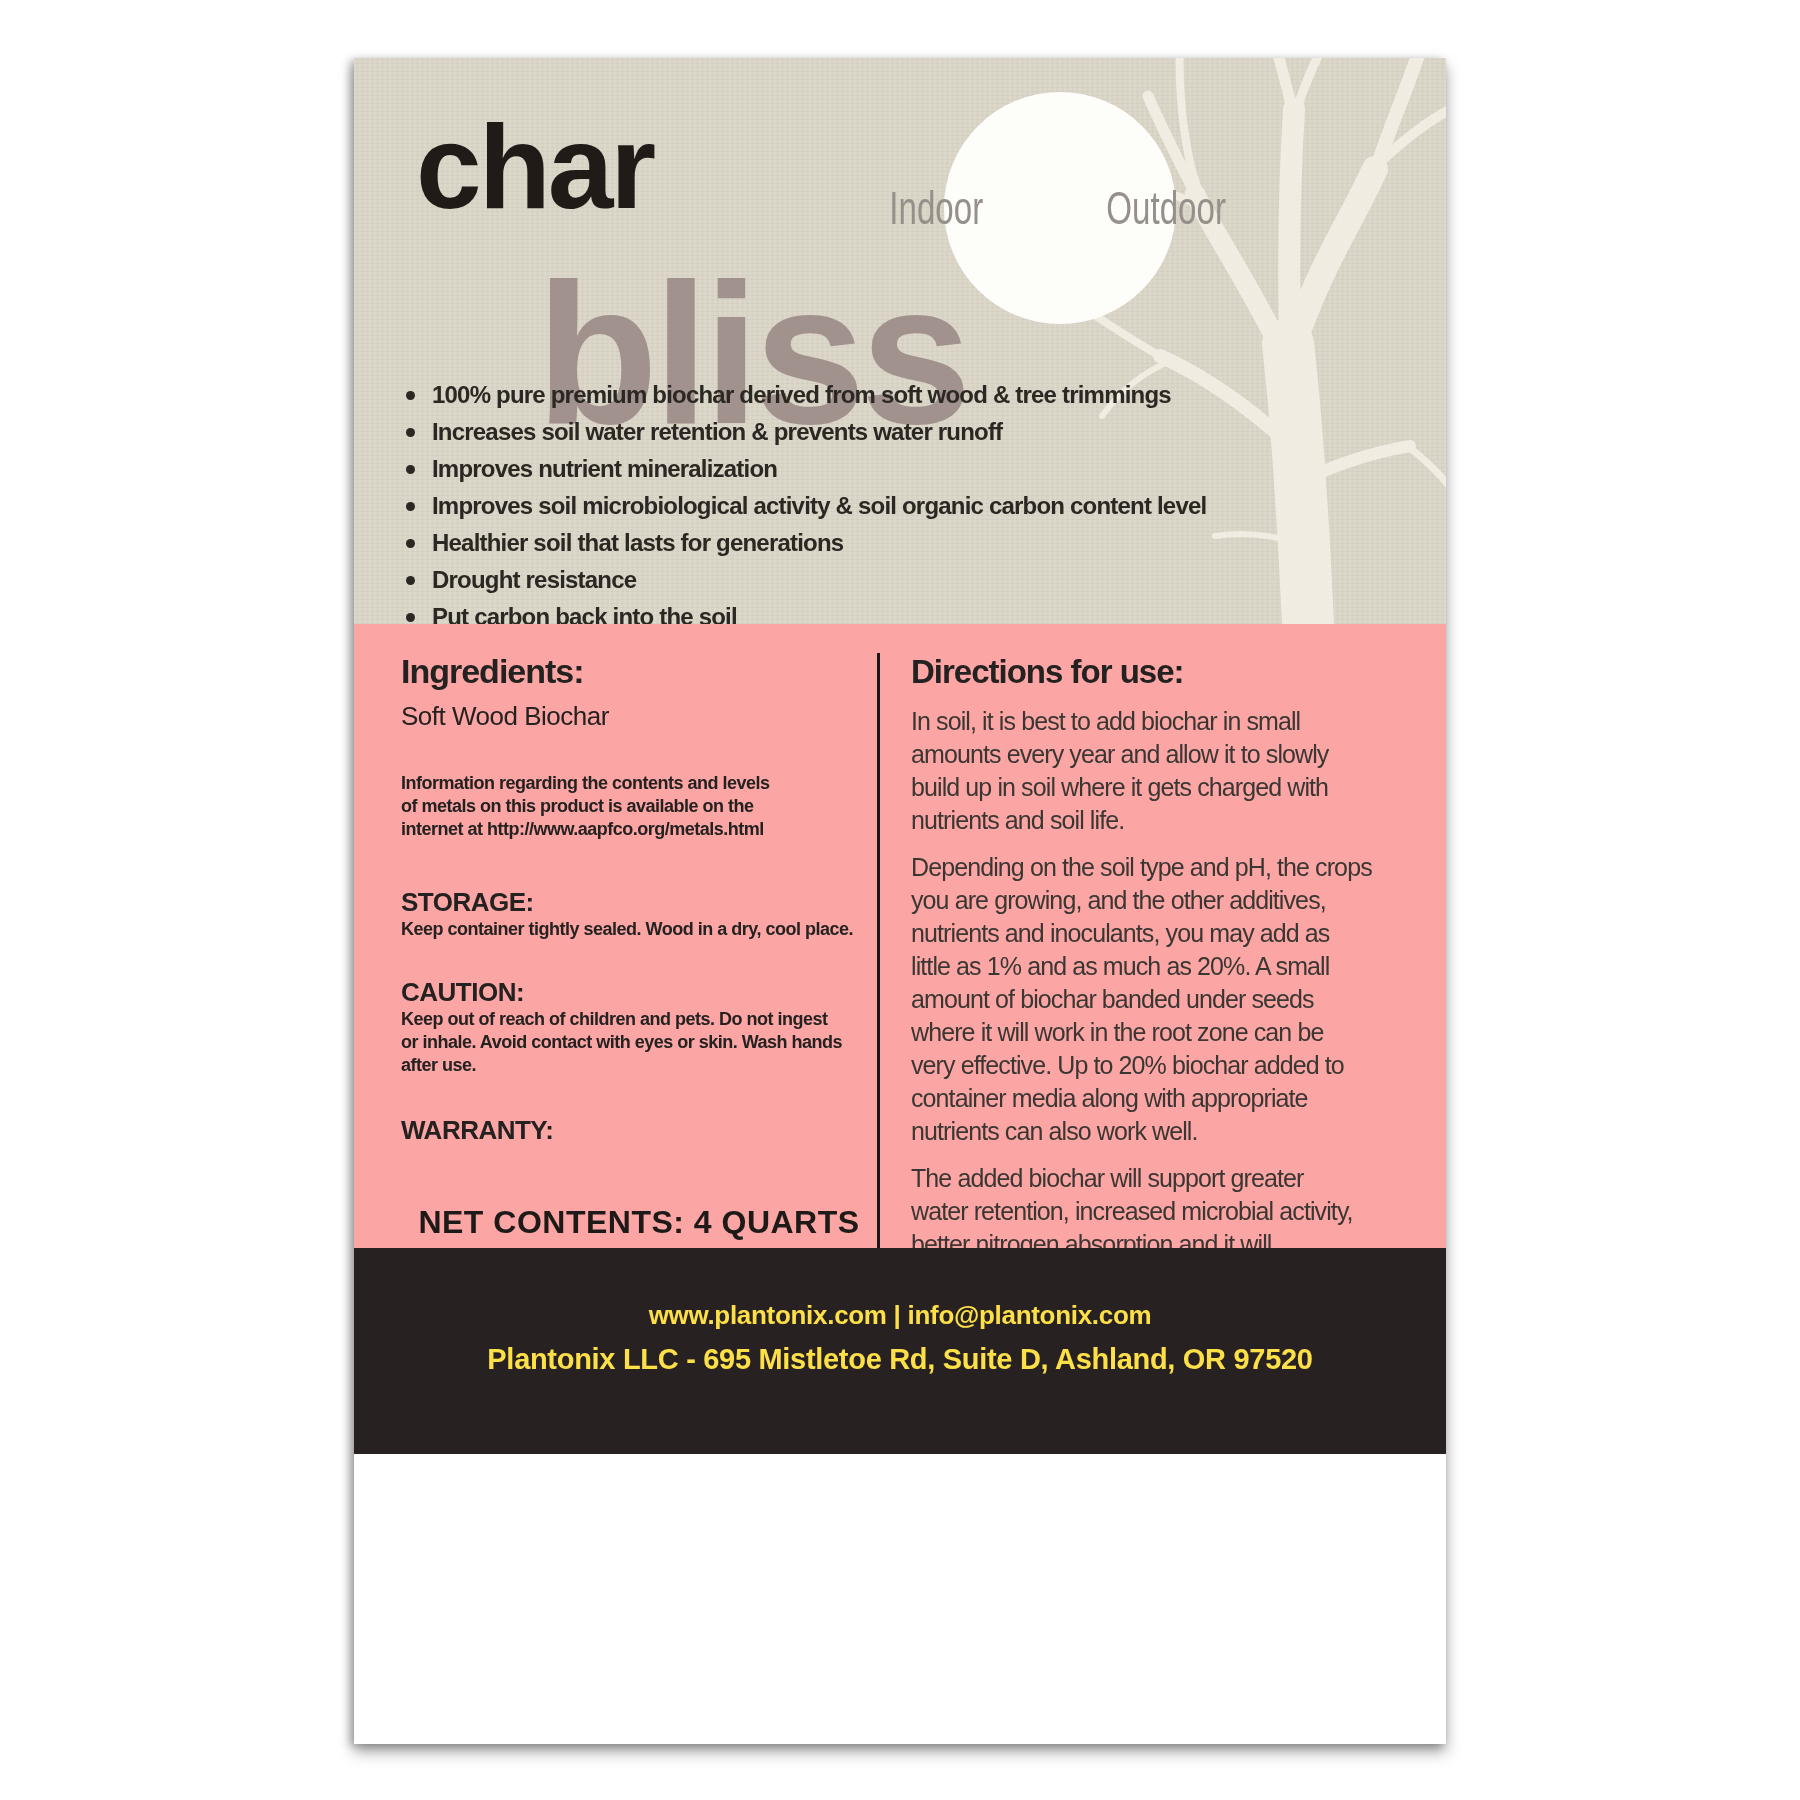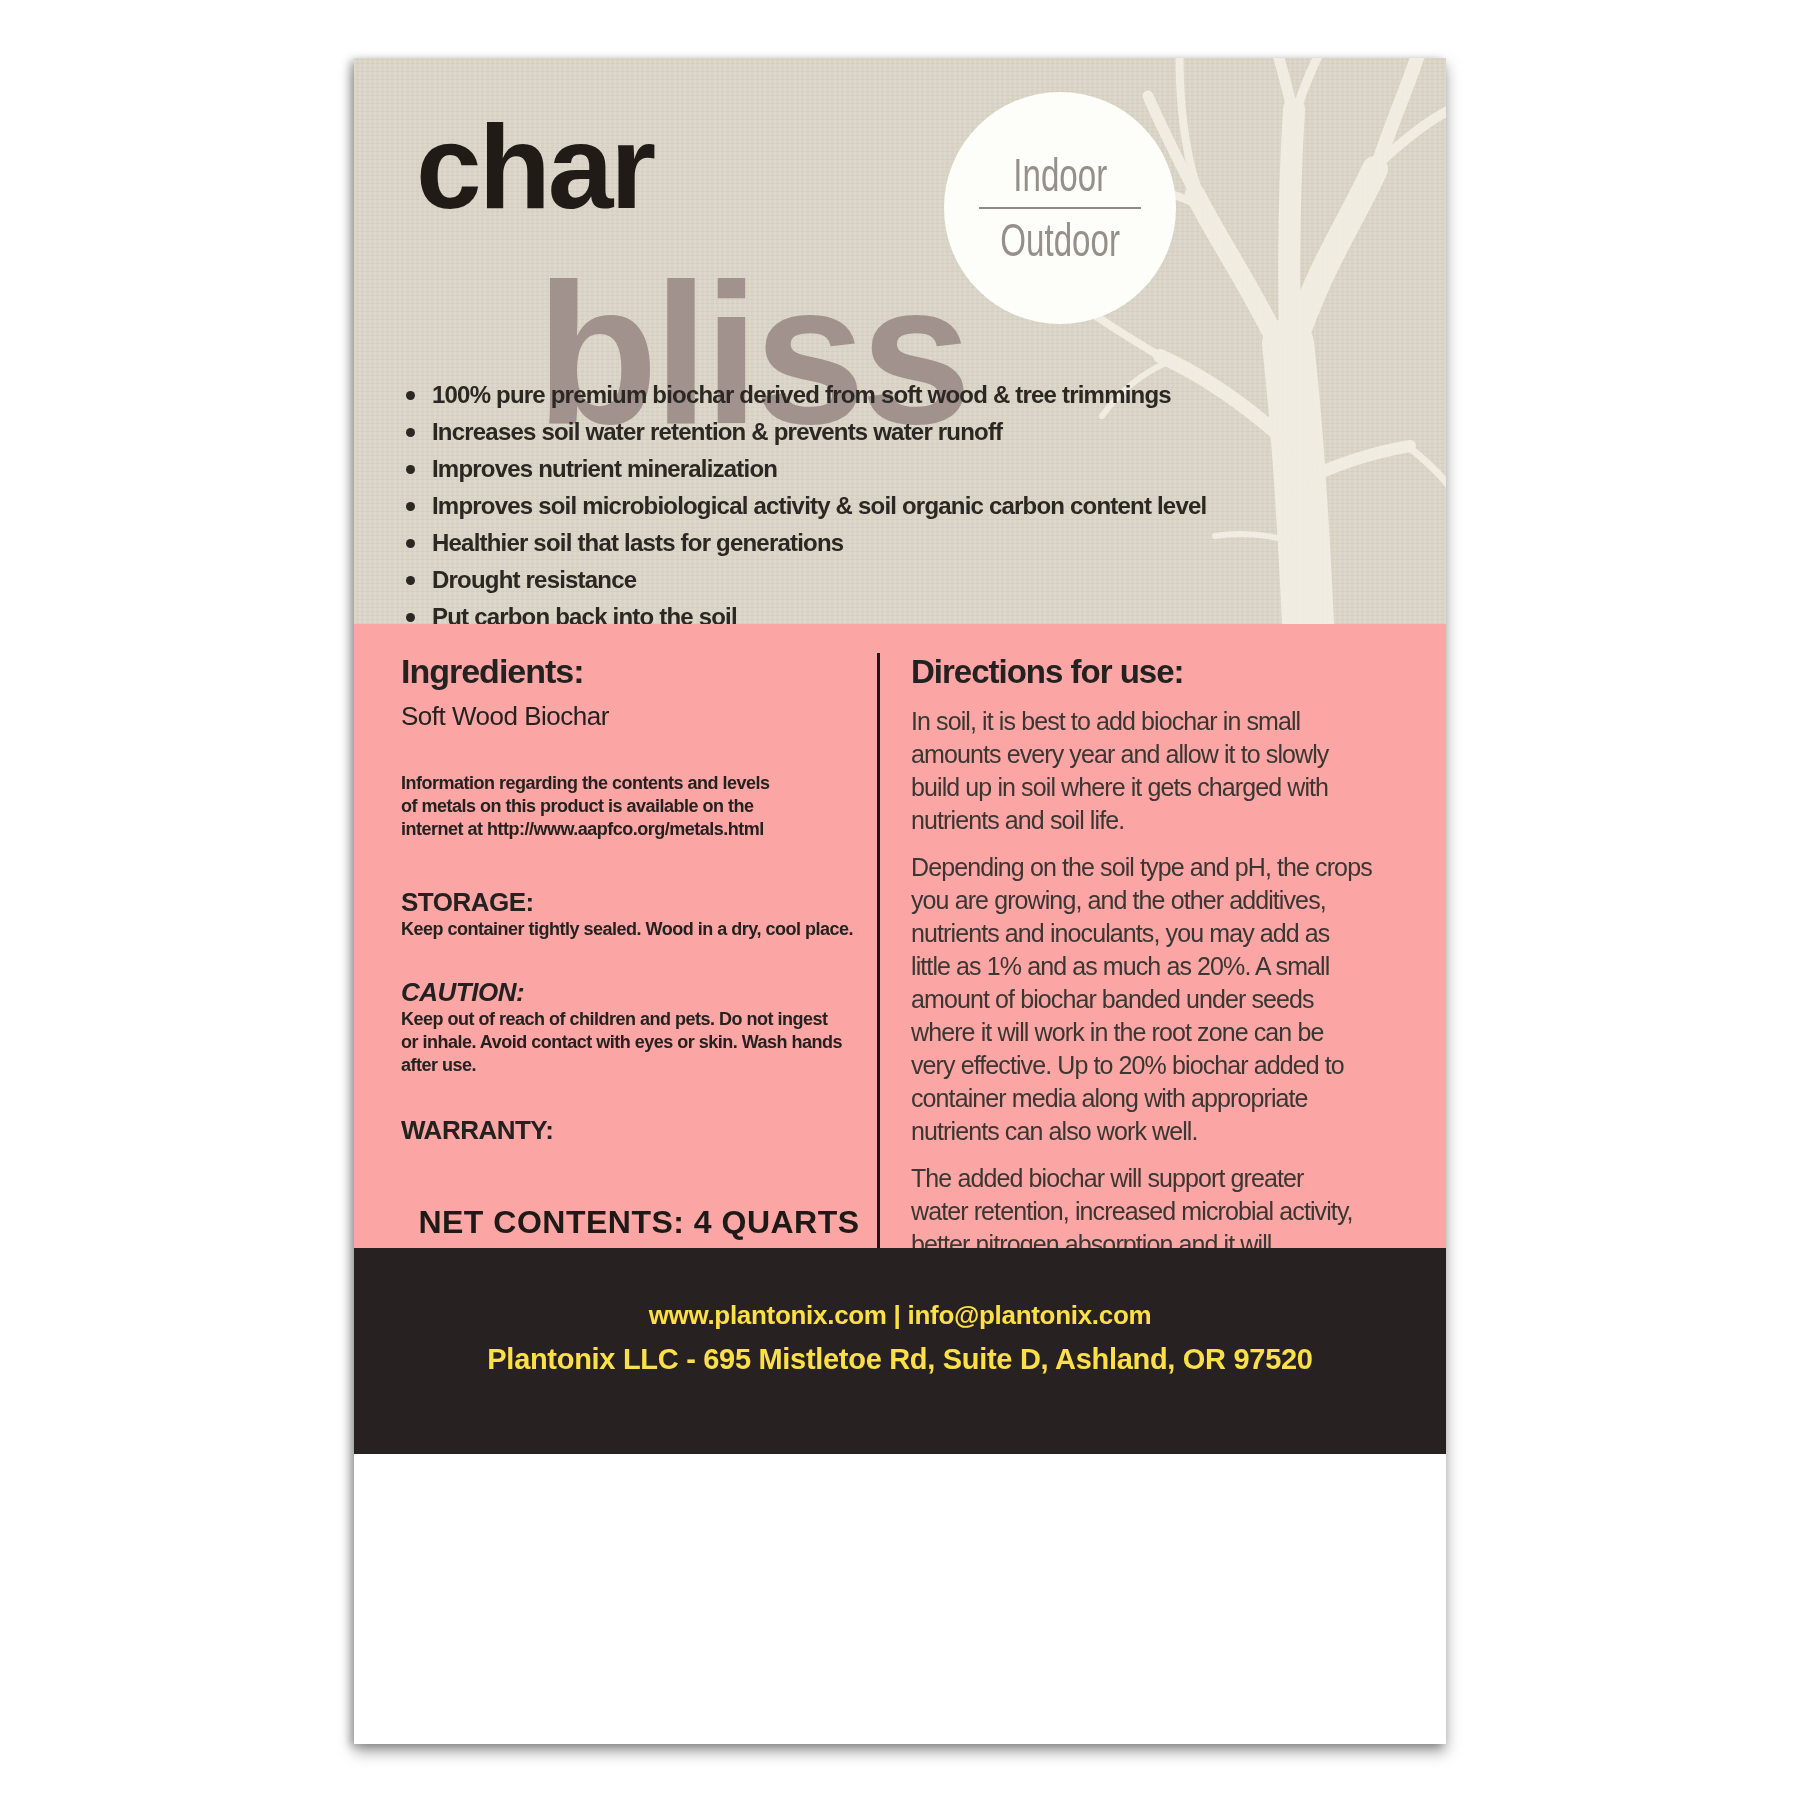--- a/index.html
+++ b/index.html
@@ -39,22 +39,22 @@
   .brand-bliss{
     position:absolute; left:182px; top:196px;
     font-size:200px; line-height:1; font-weight:700;
     letter-spacing:-5px; color:#a2928e;
   }
   .badge{
     position:absolute; left:590px; top:34px;
     width:232px; height:232px;
     background:#fdfdfa;
     border-radius:50%;
-    display:flex; flex-direction:column;
-    align-items:center; justify-content:center;
+    display:flex; flex-direction:row;
+    align-items:center; justify-content:center;gap:41px;
   }
   .badge-word{
     font-size:46px; line-height:1.1; color:#96908a; font-weight:400;
     display:inline-block; transform:scaleX(0.72);
   }
   .badge-div{
     width:162px; height:2px; background:#8d8880; margin:6px 0;
   }
   .bullets{
     position:absolute; left:40px; top:318px;
@@ -99,21 +99,21 @@
     font-size:18px; font-weight:700; letter-spacing:-0.5px;
     line-height:23px;
   }
   .lines{ white-space:pre-line; }
   .metals{ margin-top:40px; }
   .h-sub{
     font-size:26px; font-weight:800; letter-spacing:-0.5px;
   }
   .h-storage{ margin-top:46px; }
   .storage-body{ white-space:nowrap; }
-  .h-caution{ margin-top:36px;font-style:italic; }
+  .h-caution{ margin-top:36px; }
   .h-warranty{ margin-top:38px; }
   .net-contents{
     margin-top:58px;
     text-align:center;
     font-size:32px; font-weight:700; letter-spacing:0.5px;
     color:#1d1a17;
   }
   .barcode{
     width:218px; margin:10px auto 0;
   }

